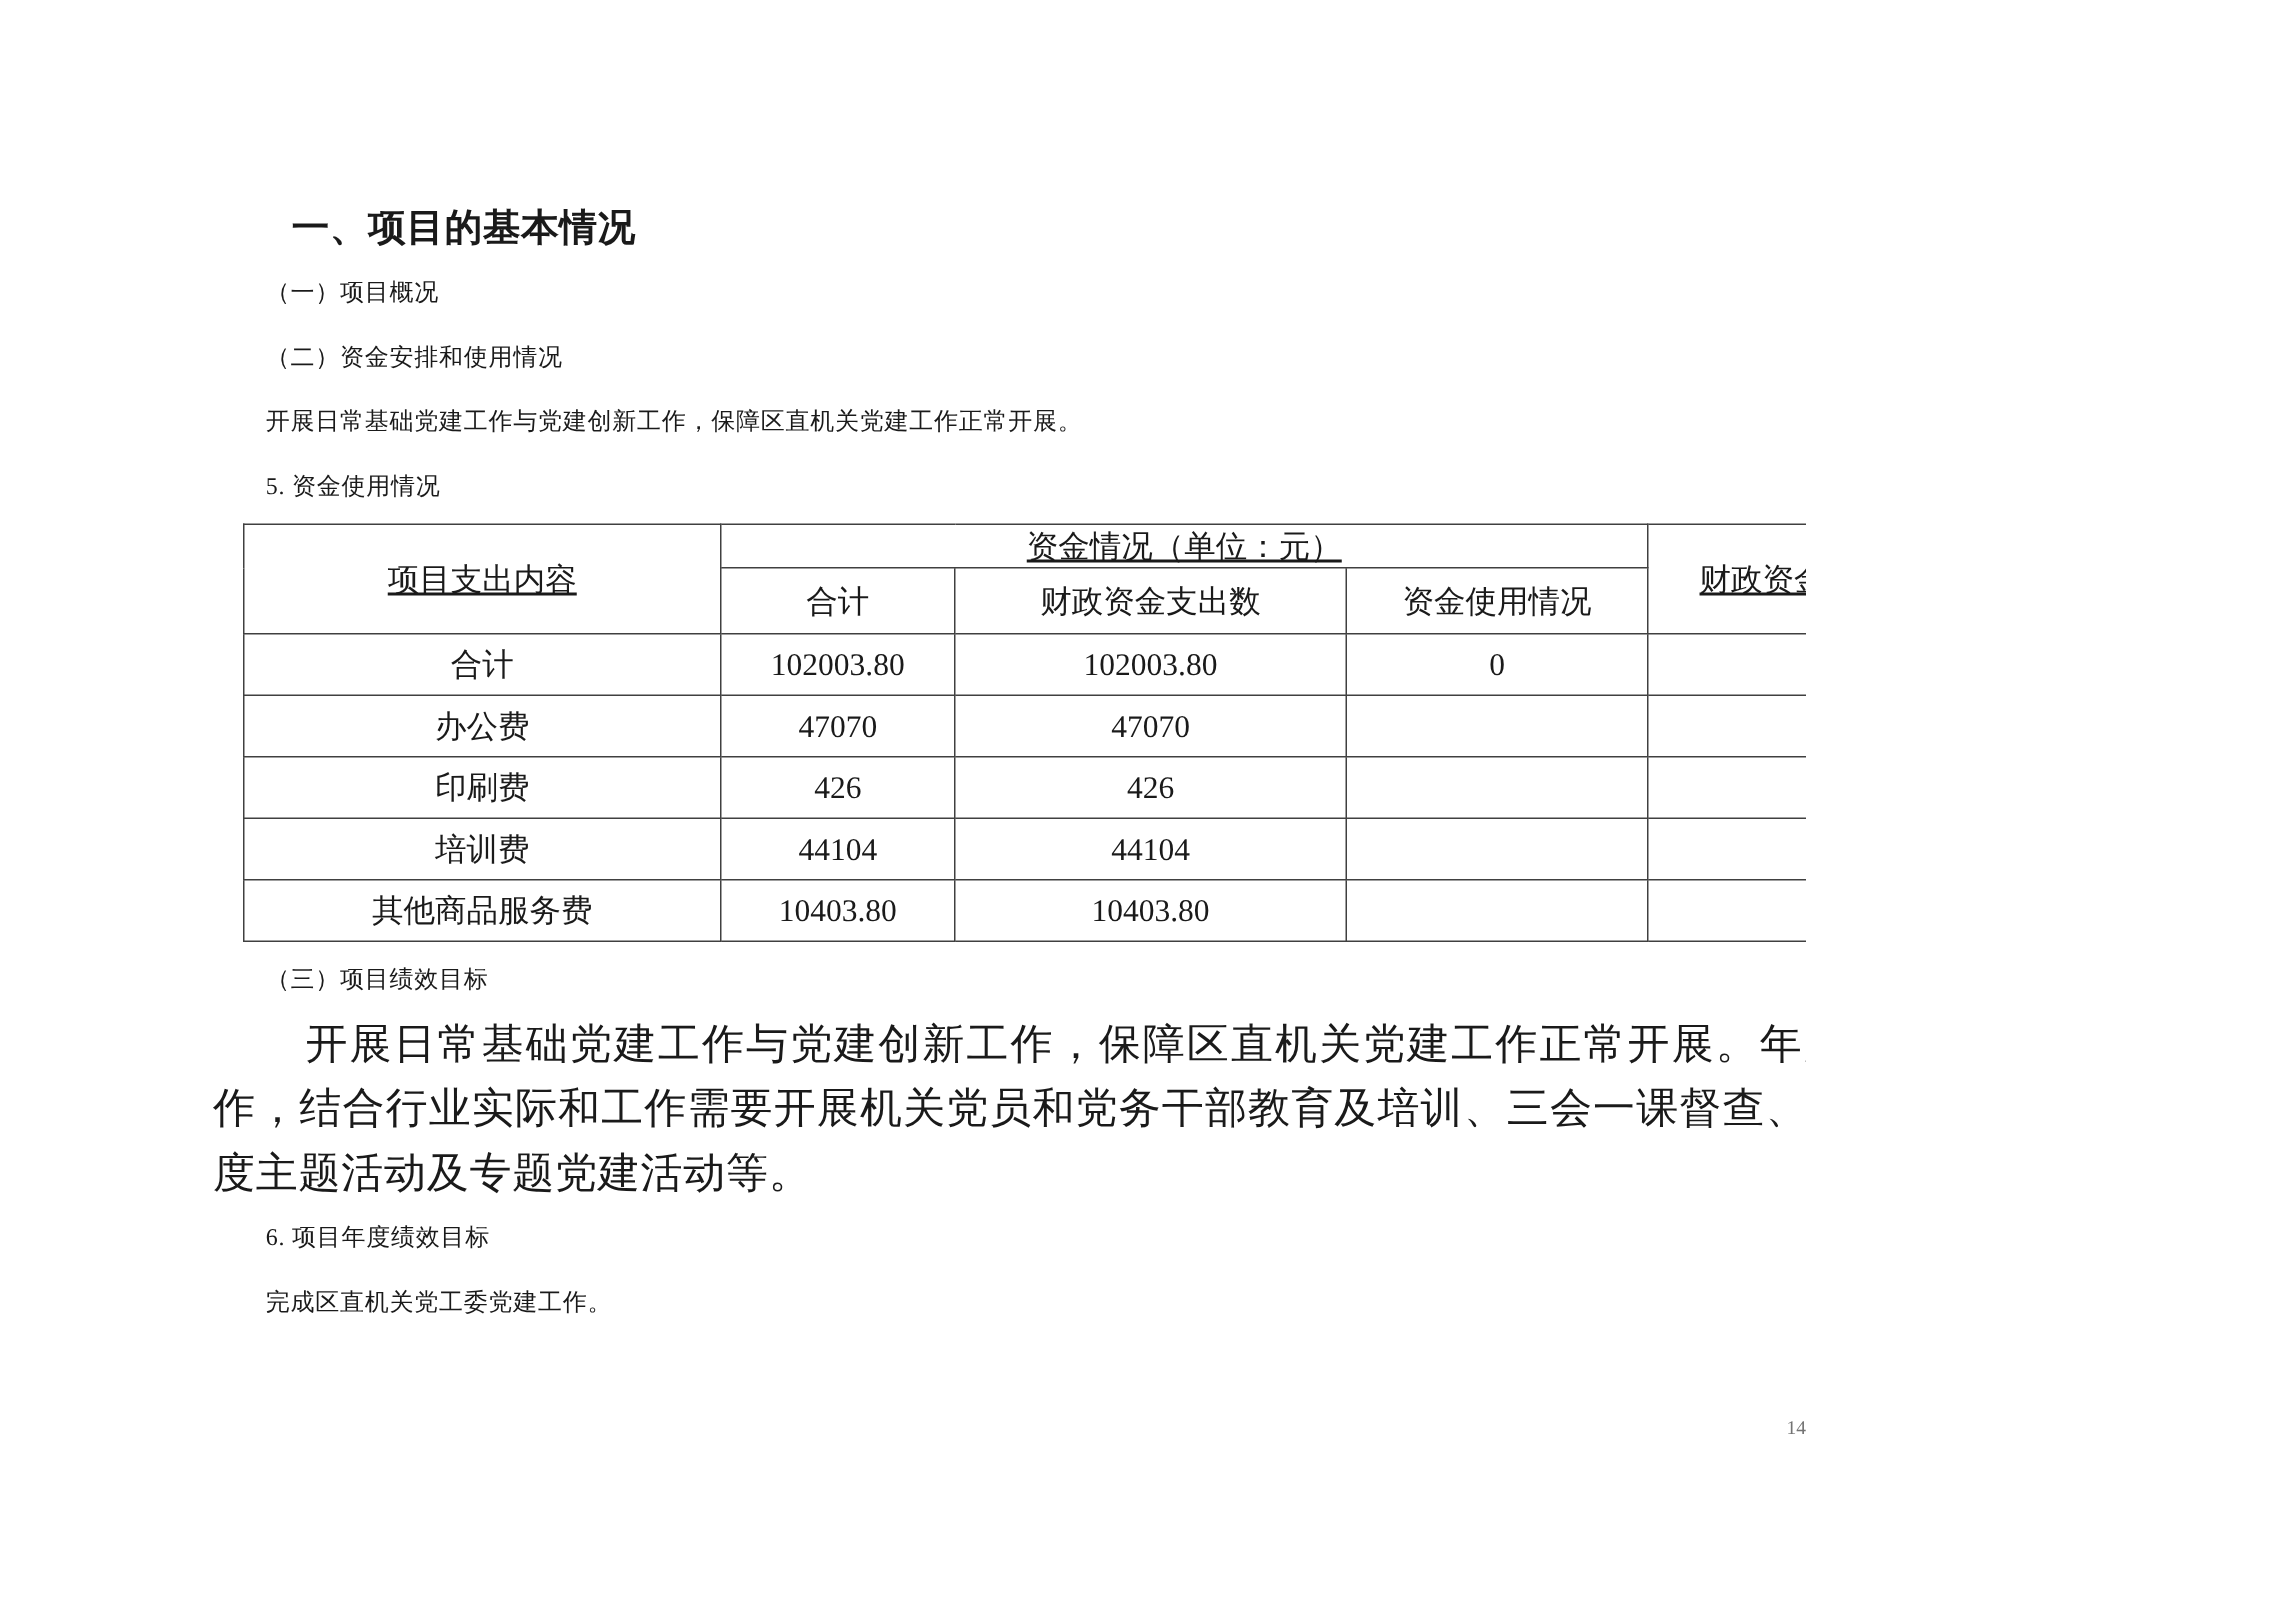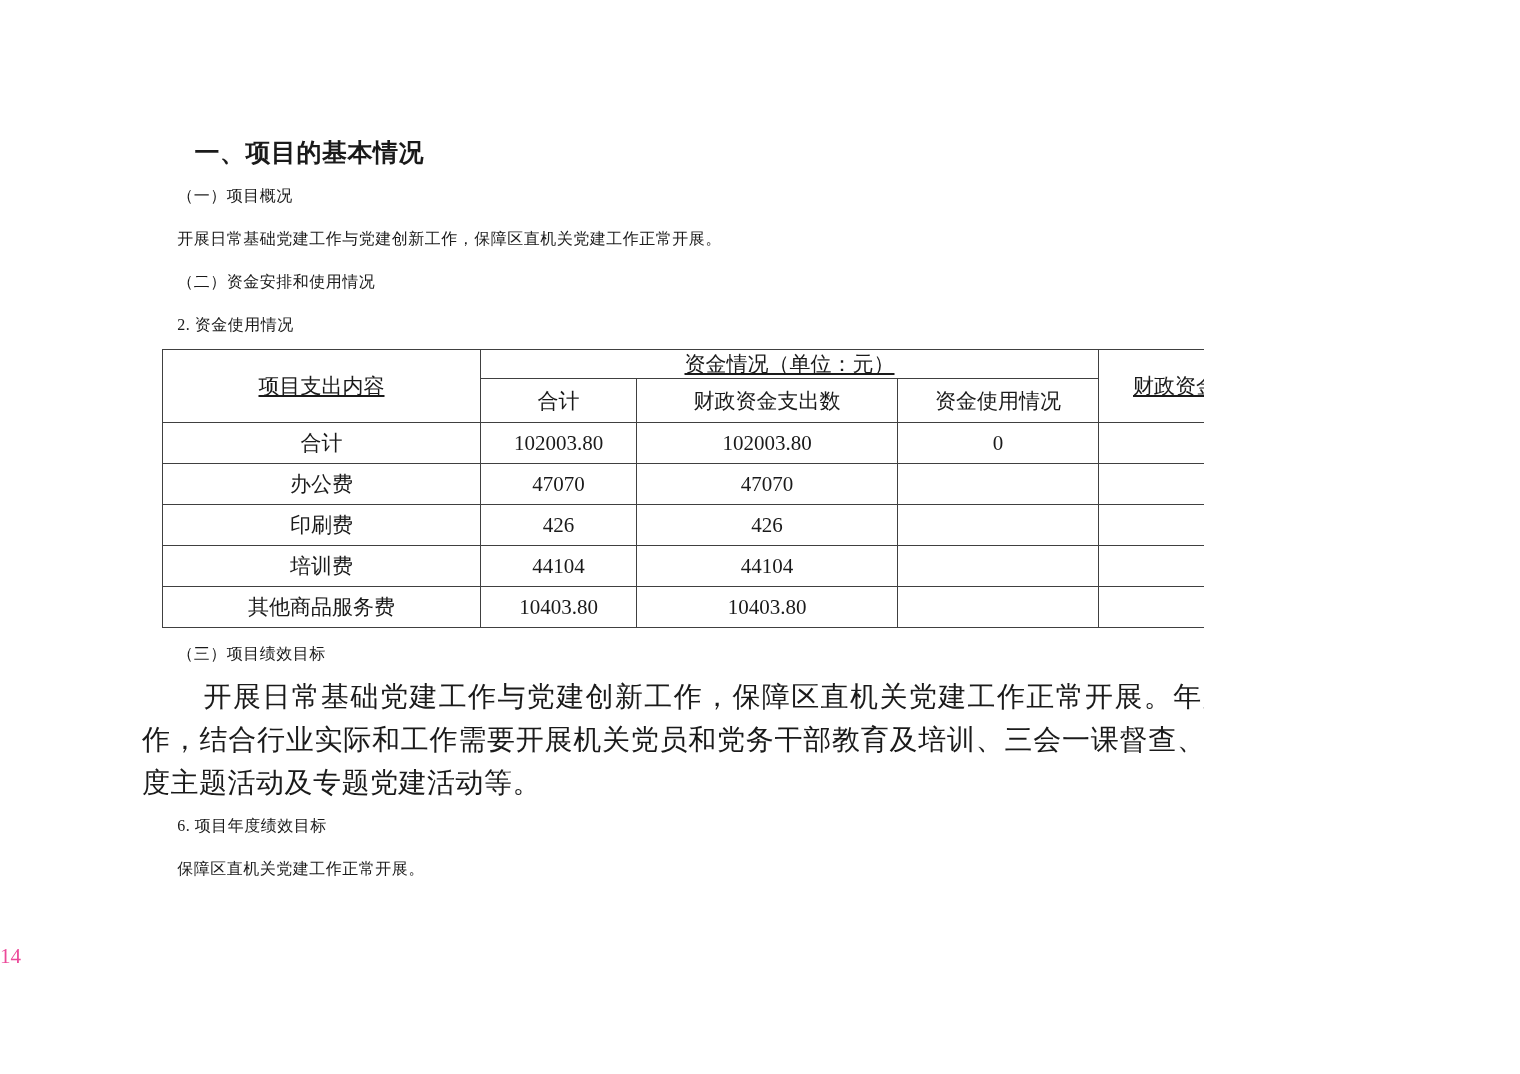--- a/index.html
+++ b/index.html
@@ -60,41 +60,41 @@
     overflow: hidden;
   }
   .row-group-title th { height: 28px; text-decoration: underline; }
   .row-sub-header th { height: 44px; }
   .budget-table tbody td { height: 41px; }
   .page-number {
     position: absolute;
     left: 0;
     right: 0;
     top: 944px;
-    text-align: left;
-    font-size: 21px;
+    text-align: right;
+    font-size: 13px;
     font-family: "Liberation Serif", "DejaVu Serif", serif;
-    color: #ec4899;
+    color: #737373;
   }
 </style>
 </head>
 <body>
 
 <div class="page">
   <div class="content">
 
     <div class="doc-heading">一、项目的基本情况</div>
 
     <div class="doc-line">（一）项目概况</div>
 
+    <div class="doc-line">（二）资金安排和使用情况</div>
+
     <div class="doc-line">开展日常基础党建工作与党建创新工作，保障区直机关党建工作正常开展。</div>
 
-    <div class="doc-line">（二）资金安排和使用情况</div>
-
-    <div class="doc-line">2. 资金使用情况</div>
+    <div class="doc-line">5. 资金使用情况</div>
 
     <table class="budget-table">
       <colgroup>
         <col style="width:318px">
         <col style="width:156px">
         <col style="width:261px">
         <col style="width:201px">
         <col style="width:258px">
       </colgroup>
       <thead>
@@ -148,18 +148,18 @@
       </tbody>
     </table>
 
     <div class="doc-line">（三）项目绩效目标</div>
 
 
     <div class="doc-para">开展日常基础党建工作与党建创新工作，保障区直机关党建工作正常开展。年度围绕中心工作，结合行业实际和工作需要开展机关党员和党务干部教育及培训、三会一课督查、党员义工、年度主题活动及专题党建活动等。</div>
 
     <div class="doc-line">6. 项目年度绩效目标</div>
 
-    <div class="doc-line">保障区直机关党建工作正常开展。</div>
+    <div class="doc-line">完成区直机关党工委党建工作。</div>
 
   </div>
 
   <div class="page-number">14</div>
 </div>
 
 </body></html>

